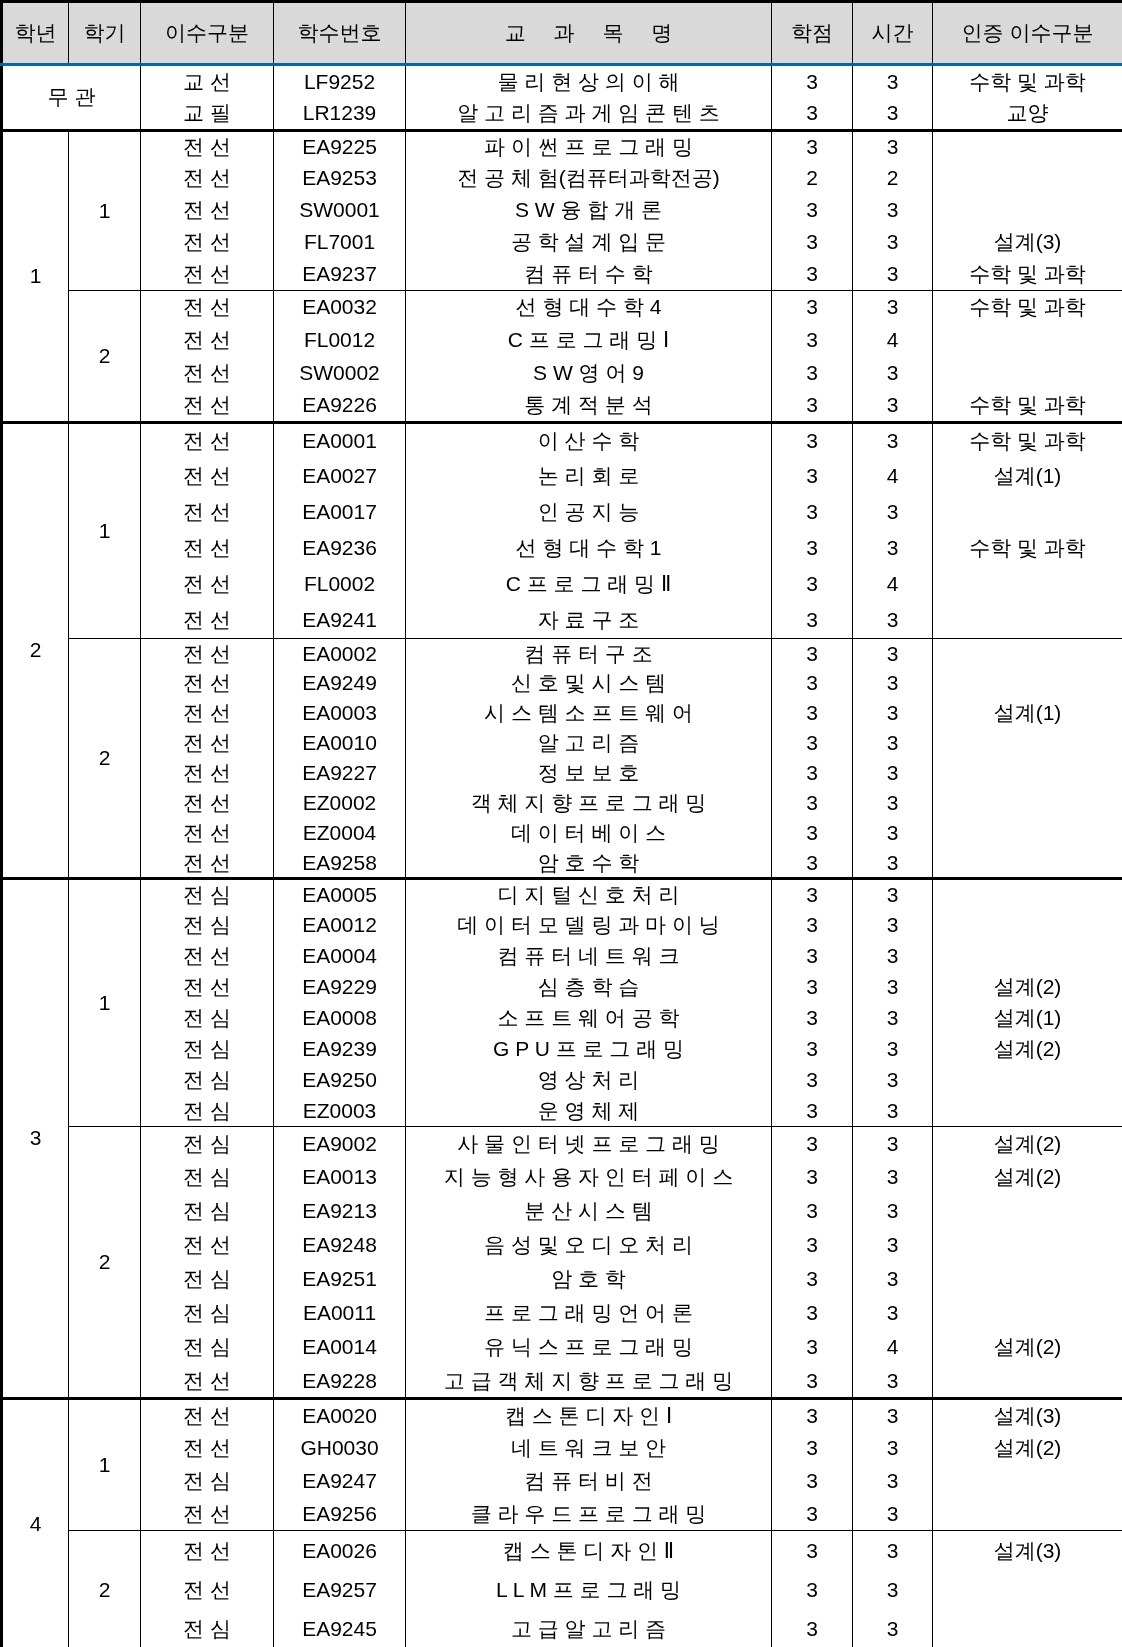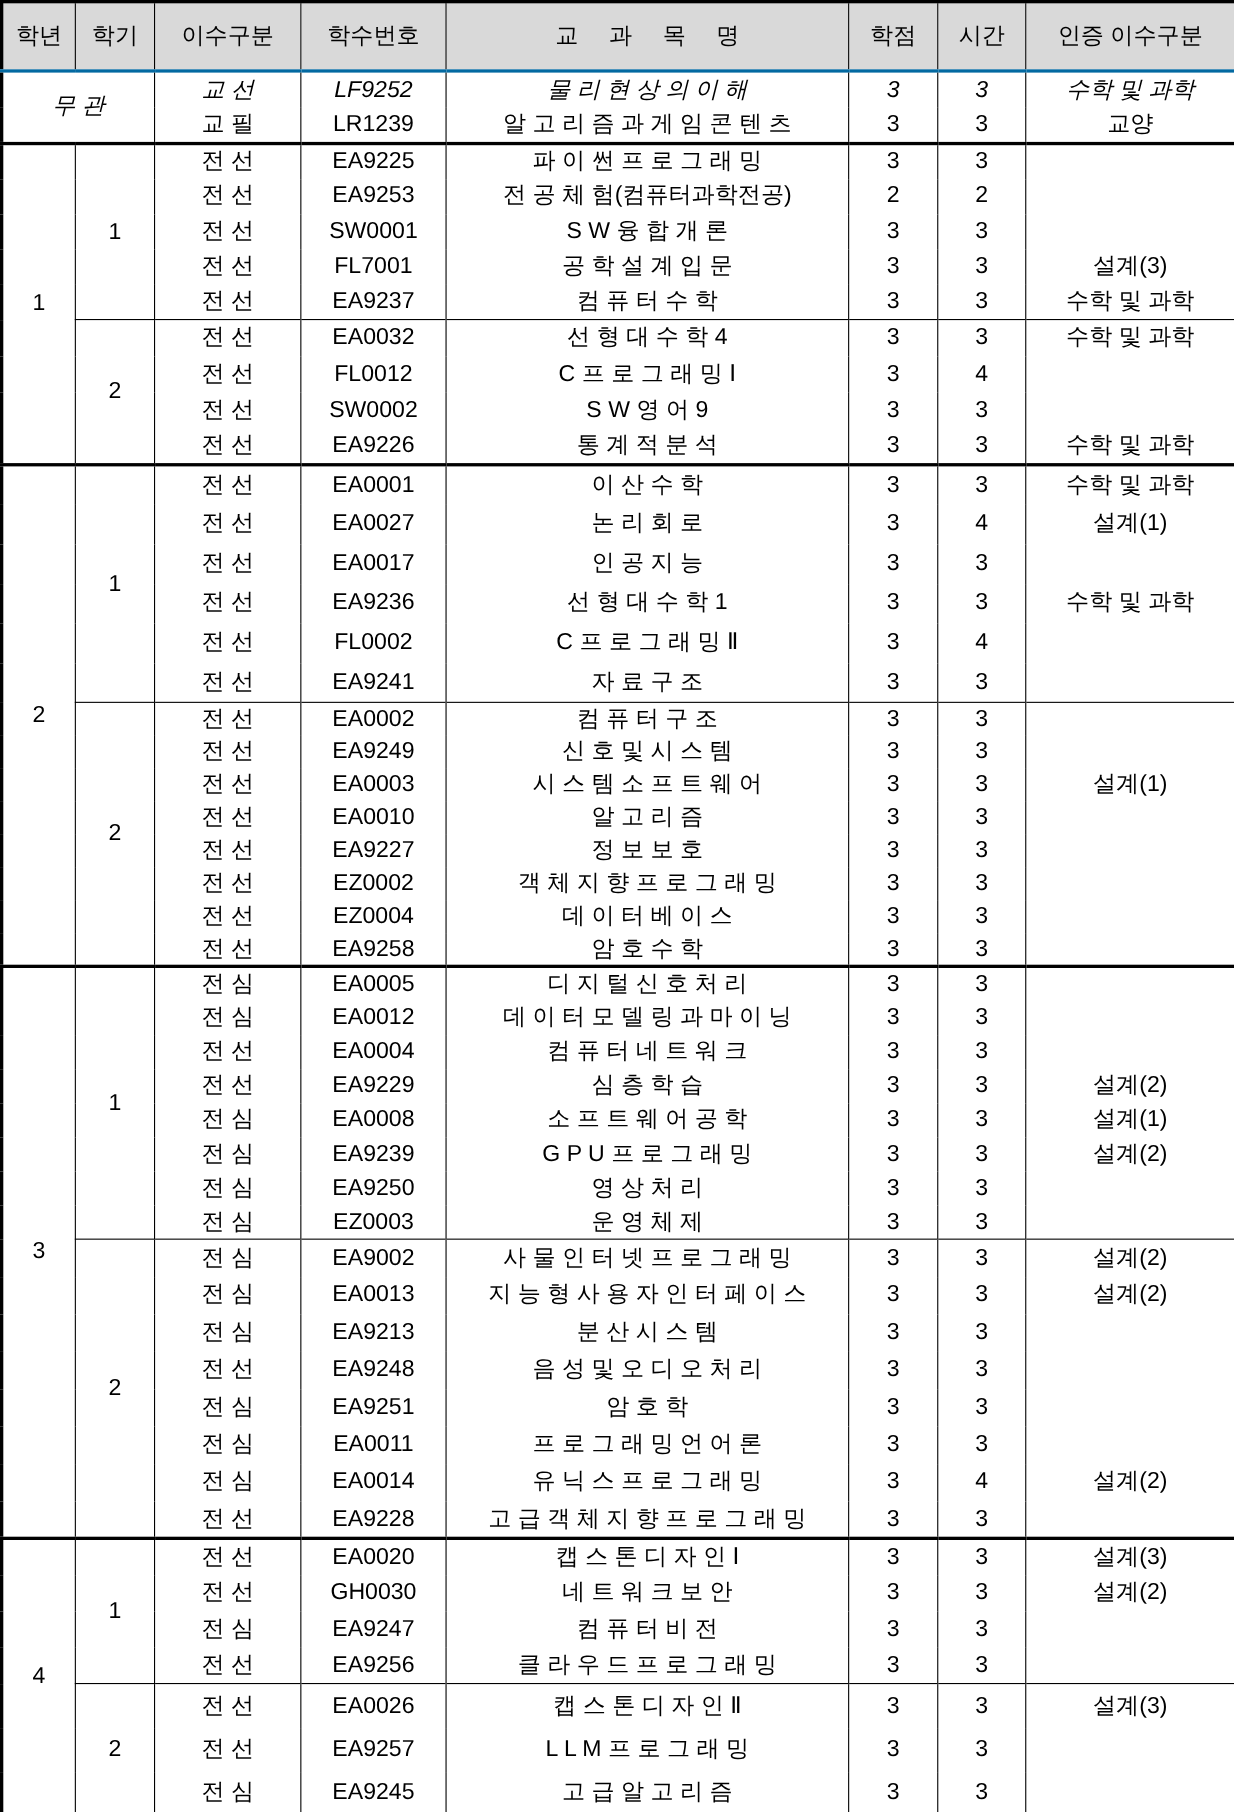--- a/index.html
+++ b/index.html
@@ -62,21 +62,21 @@
         <th>이수구분</th>
         <th>학수번호</th>
         <th class="colname-header">교 과 목 명</th>
         <th>학점</th>
         <th>시간</th>
         <th class="cert-header">인증
 이수구분</th>
       </tr>
     </thead>
     <tbody>
-        <tr style="height: 33px; font-style: italic;">
+        <tr style="height: 33px;">
           <td rowspan="2" colspan="2">무 관</td>
           <td>교 선</td>
           <td>LF9252</td>
           <td>물 리 현 상 의 이 해</td>
           <td>3</td>
           <td>3</td>
           <td>수학 및 과학</td>
         </tr>
         <tr style="height: 33px;">
           <td>교 필</td>

